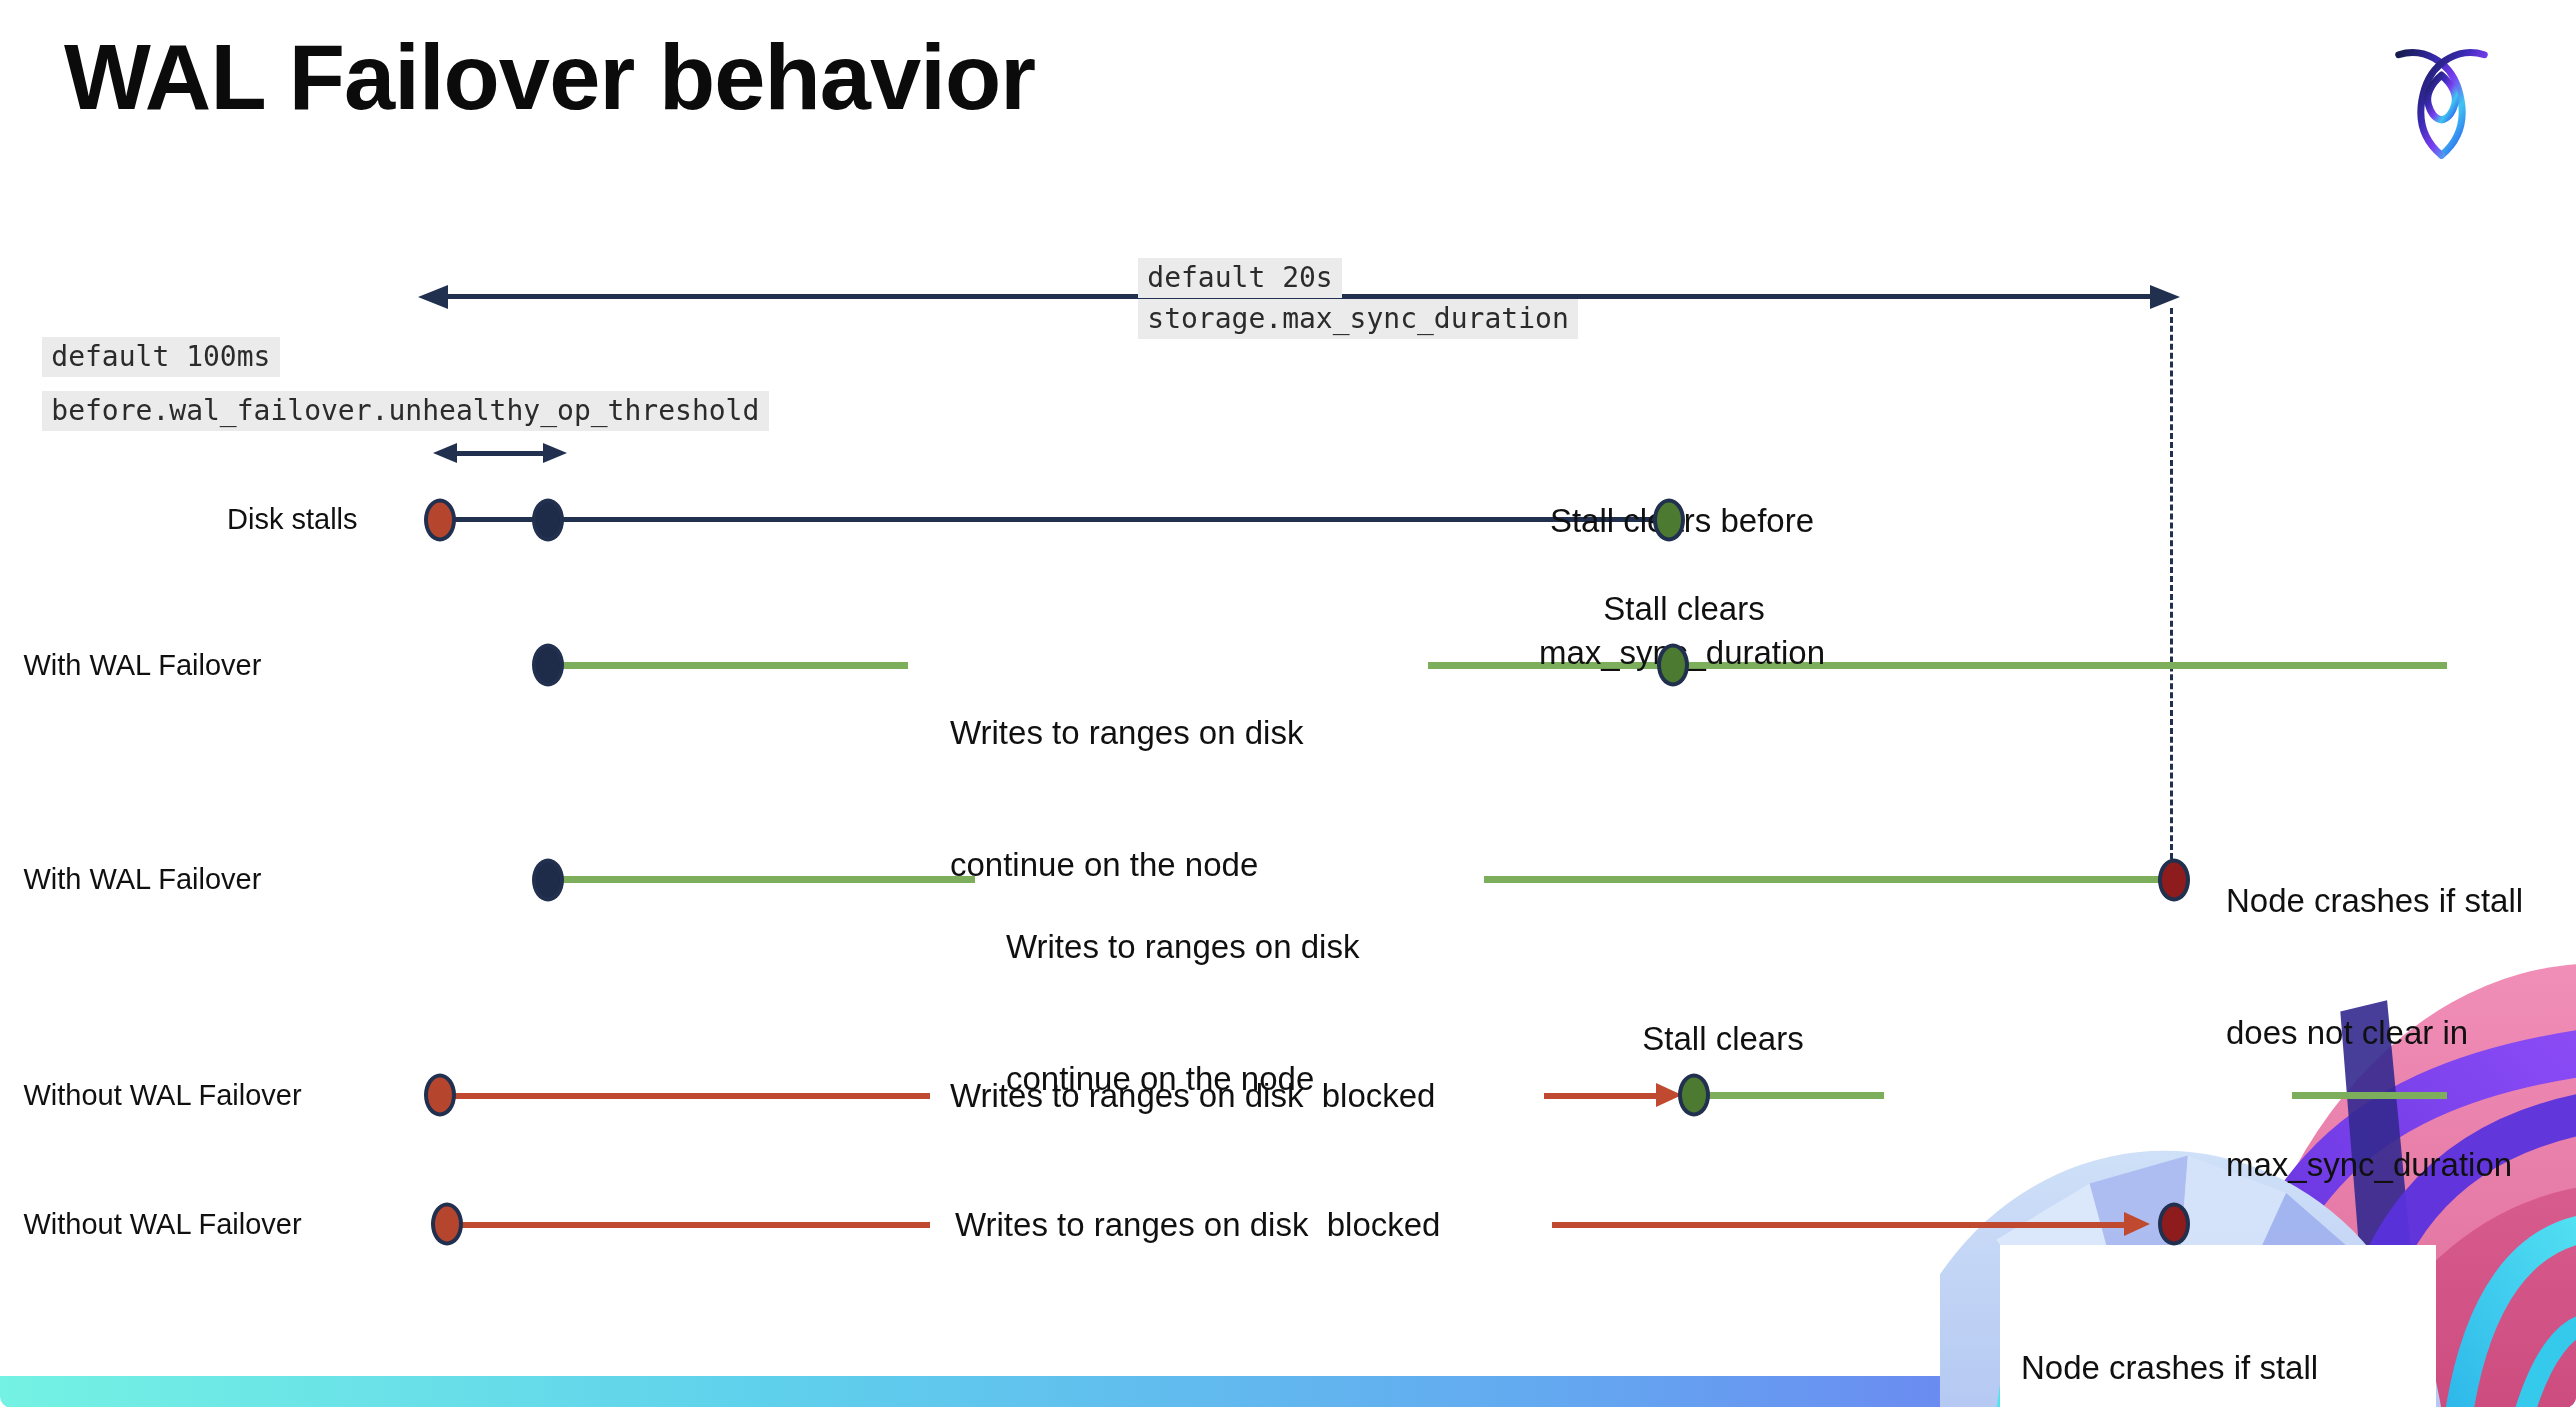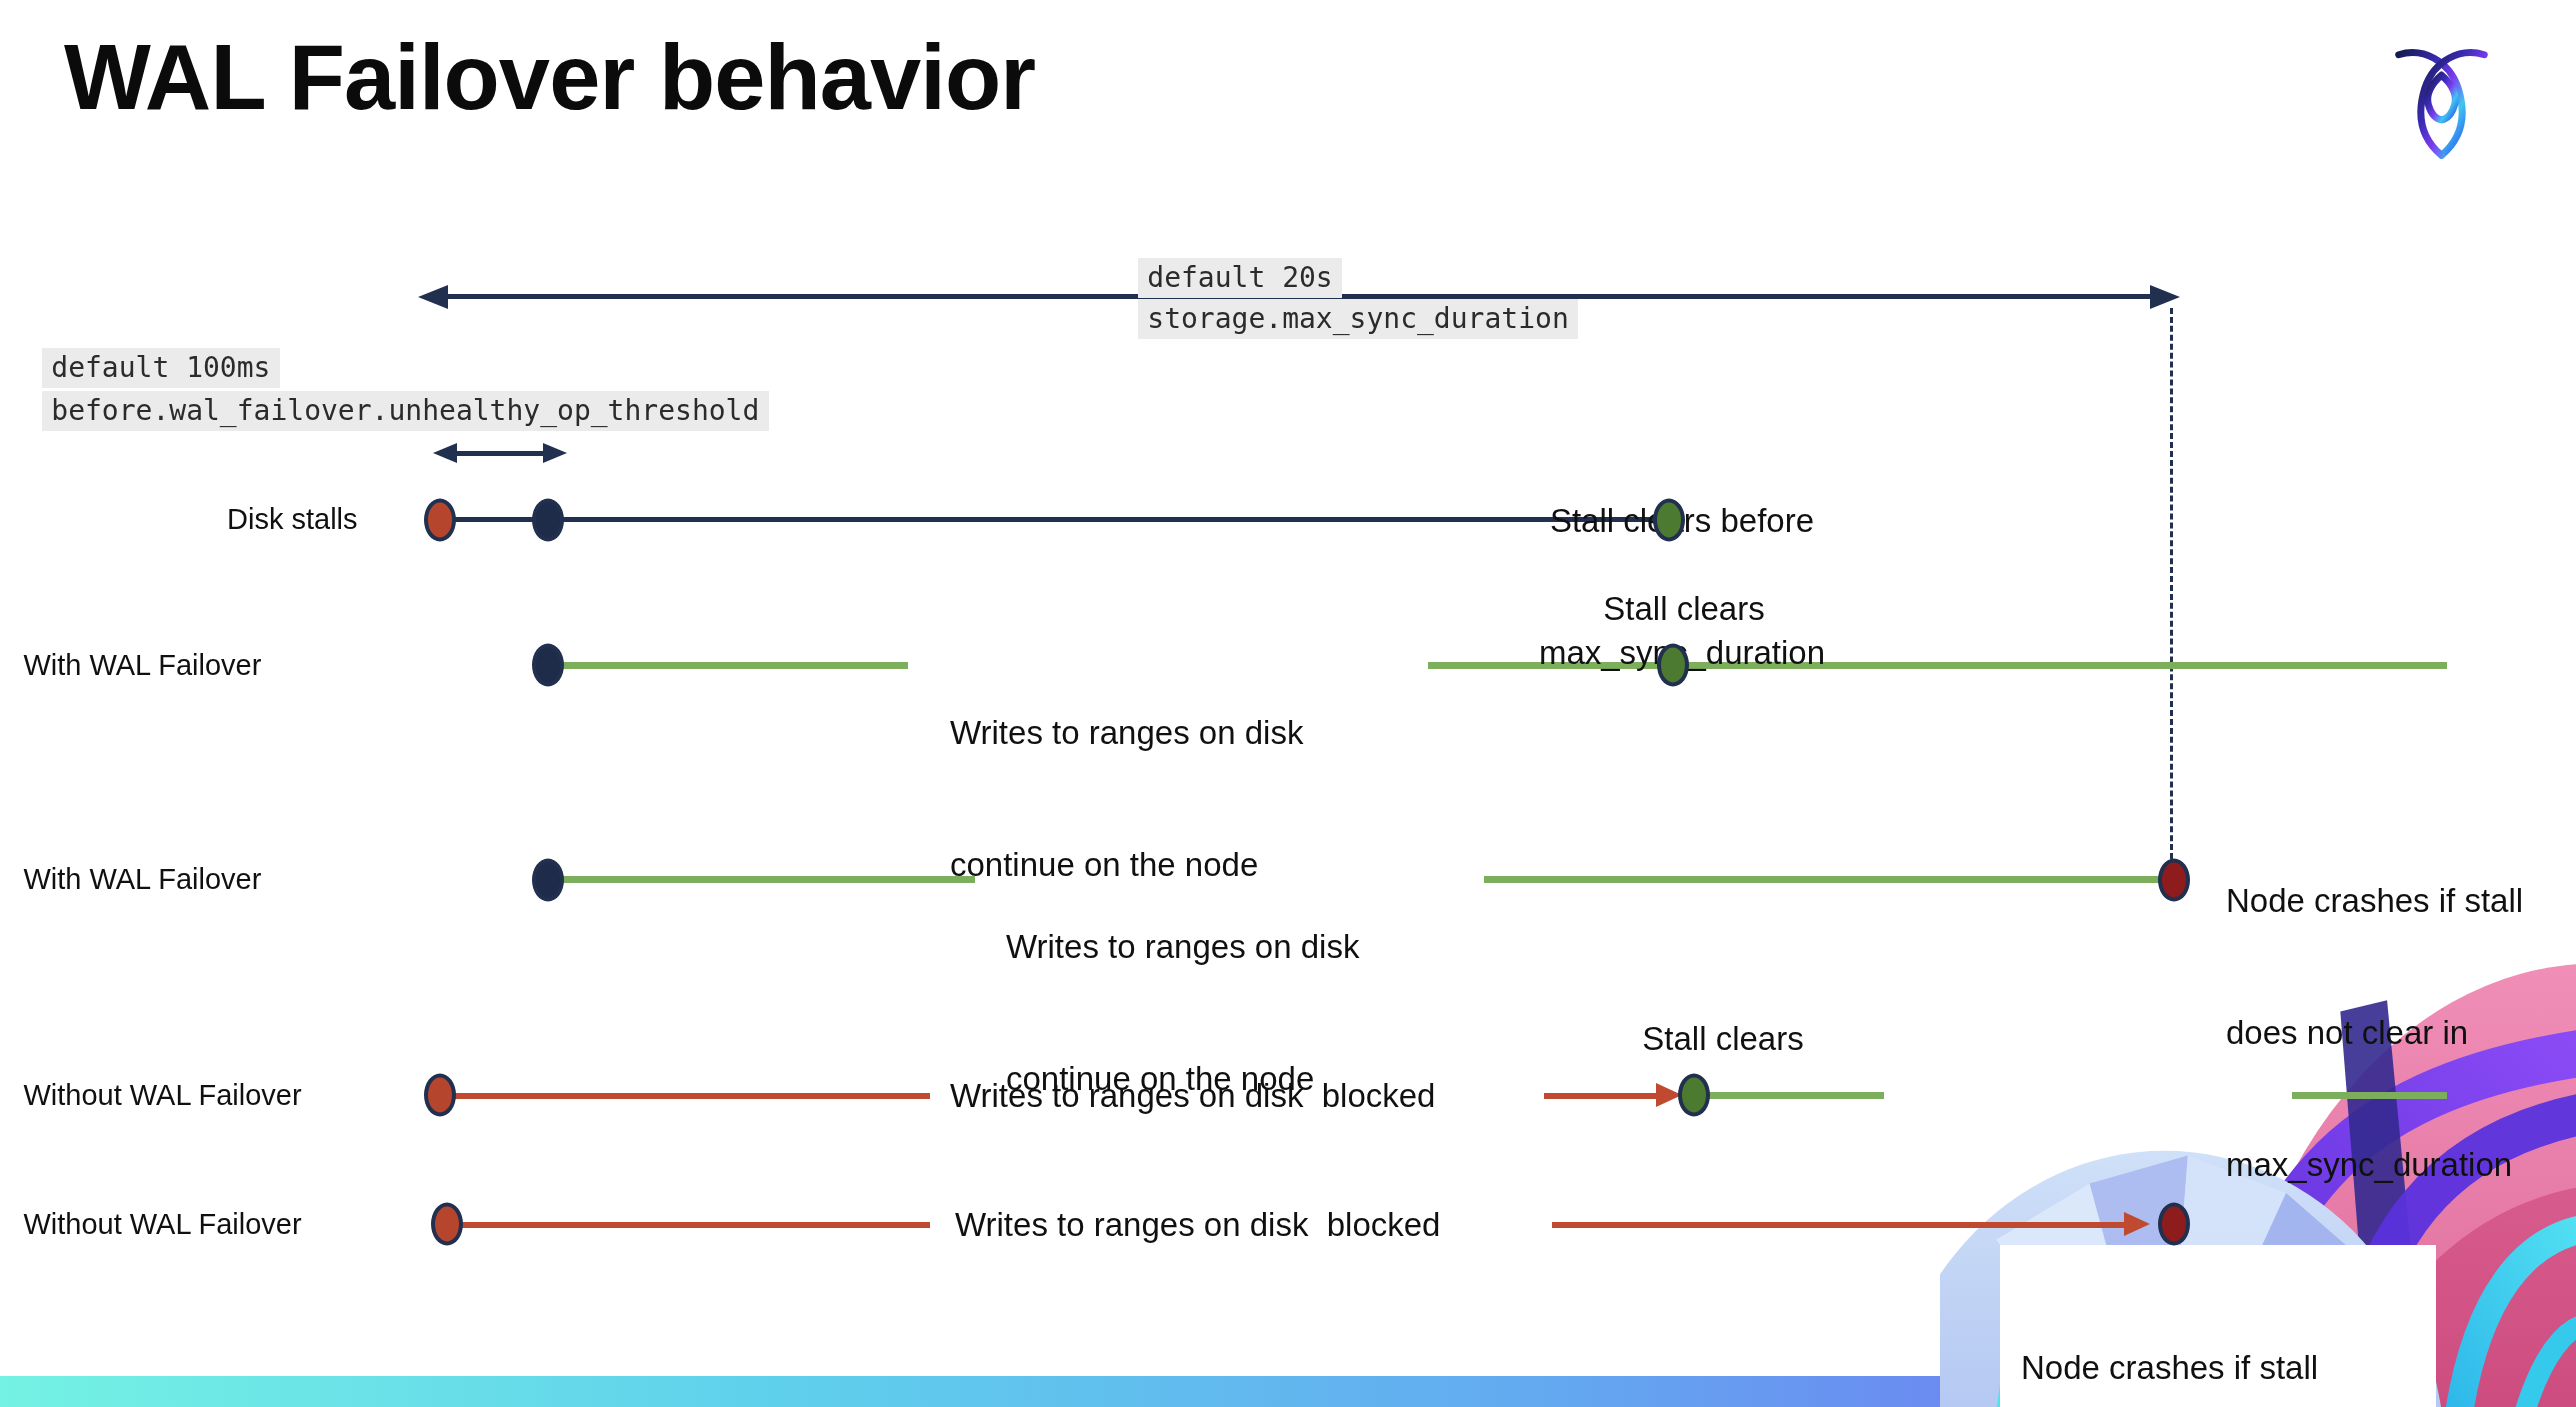--- a/index.html
+++ b/index.html
@@ -1,18 +1,18 @@
 <!DOCTYPE html>
 <html style="--navy: #22304f; --navy_dot: #1e2b49; --green_line: #7cae5c; --green_dot: #4c7a30; --red_line: #c04a2f; --red_dot: #b5462d; --dark_red_dot: #8e1c1c; --label_bg: #ebebeb; --footer_cyan: #74f2e3; --footer_blue: #63a9f0; --footer_purple: #7b5bf0;font-size:15px"><head>
 <meta charset="utf-8">
 <style>
   html,body{margin:0;padding:0;background:#ffffff;}
   #slide{
     position:relative;width:2576px;height:1408px;background:#ffffff;overflow:hidden;
-    font-family:"Liberation Sans",sans-serif;color:#101010;
+    font-family:"Liberation Sans",sans-serif;color:#101010;border-radius:12px;
   }
   
   .t{position:absolute;font-size:33px;line-height:44px;color:#101010;white-space:pre;z-index:6;}
   .tc{transform:translateX(-50%);text-align:center;}
   .row-label{font-size:29px;line-height:43px;}
   .title{
     position:absolute;left:64px;top:26px;font-size:92px;line-height:103px;
     font-weight:800;letter-spacing:-0.9px;color:#0b0b0b;z-index:6;
   }
   .mono{
@@ -83,21 +83,21 @@
       </g>
     </svg>
   </div>
 
   <div class="hline l-navy" style="left:430px;top:294px;width:1729px;"></div>
   <div class="arrhead ah-left-navy" style="left:418px;top:285px;"></div>
   <div class="arrhead ah-right-navy" style="left:2150px;top:285px;"></div>
   <div class="mono" style="left:1138px;top:258px;">default 20s</div>
   <div class="mono" style="left:1138px;top:299px;">storage.max_sync_duration</div>
 
-  <div class="mono" style="left:42px;top:348px;">default 100ms</div>
+  <div class="mono" style="left:42px;top:337px;">default 100ms</div>
   <div class="mono" style="left:42px;top:391px;">before.wal_failover.unhealthy_op_threshold</div>
   <div class="hline l-navy" style="left:447px;top:451px;width:101px;"></div>
   <div class="arrhead ah-left-navy-sm" style="left:433px;top:443px;"></div>
   <div class="arrhead ah-right-navy-sm" style="left:543px;top:443px;"></div>
 
   <div class="dashed-v"></div>
 
   <div class="t row-label" style="left:227px;top:498px;">Disk stalls</div>
   <div class="hline l-navy" style="left:440px;top:517px;width:1229px;"></div>
   <div class="dot dot-red" style="left:440px;top:520px;"></div>

